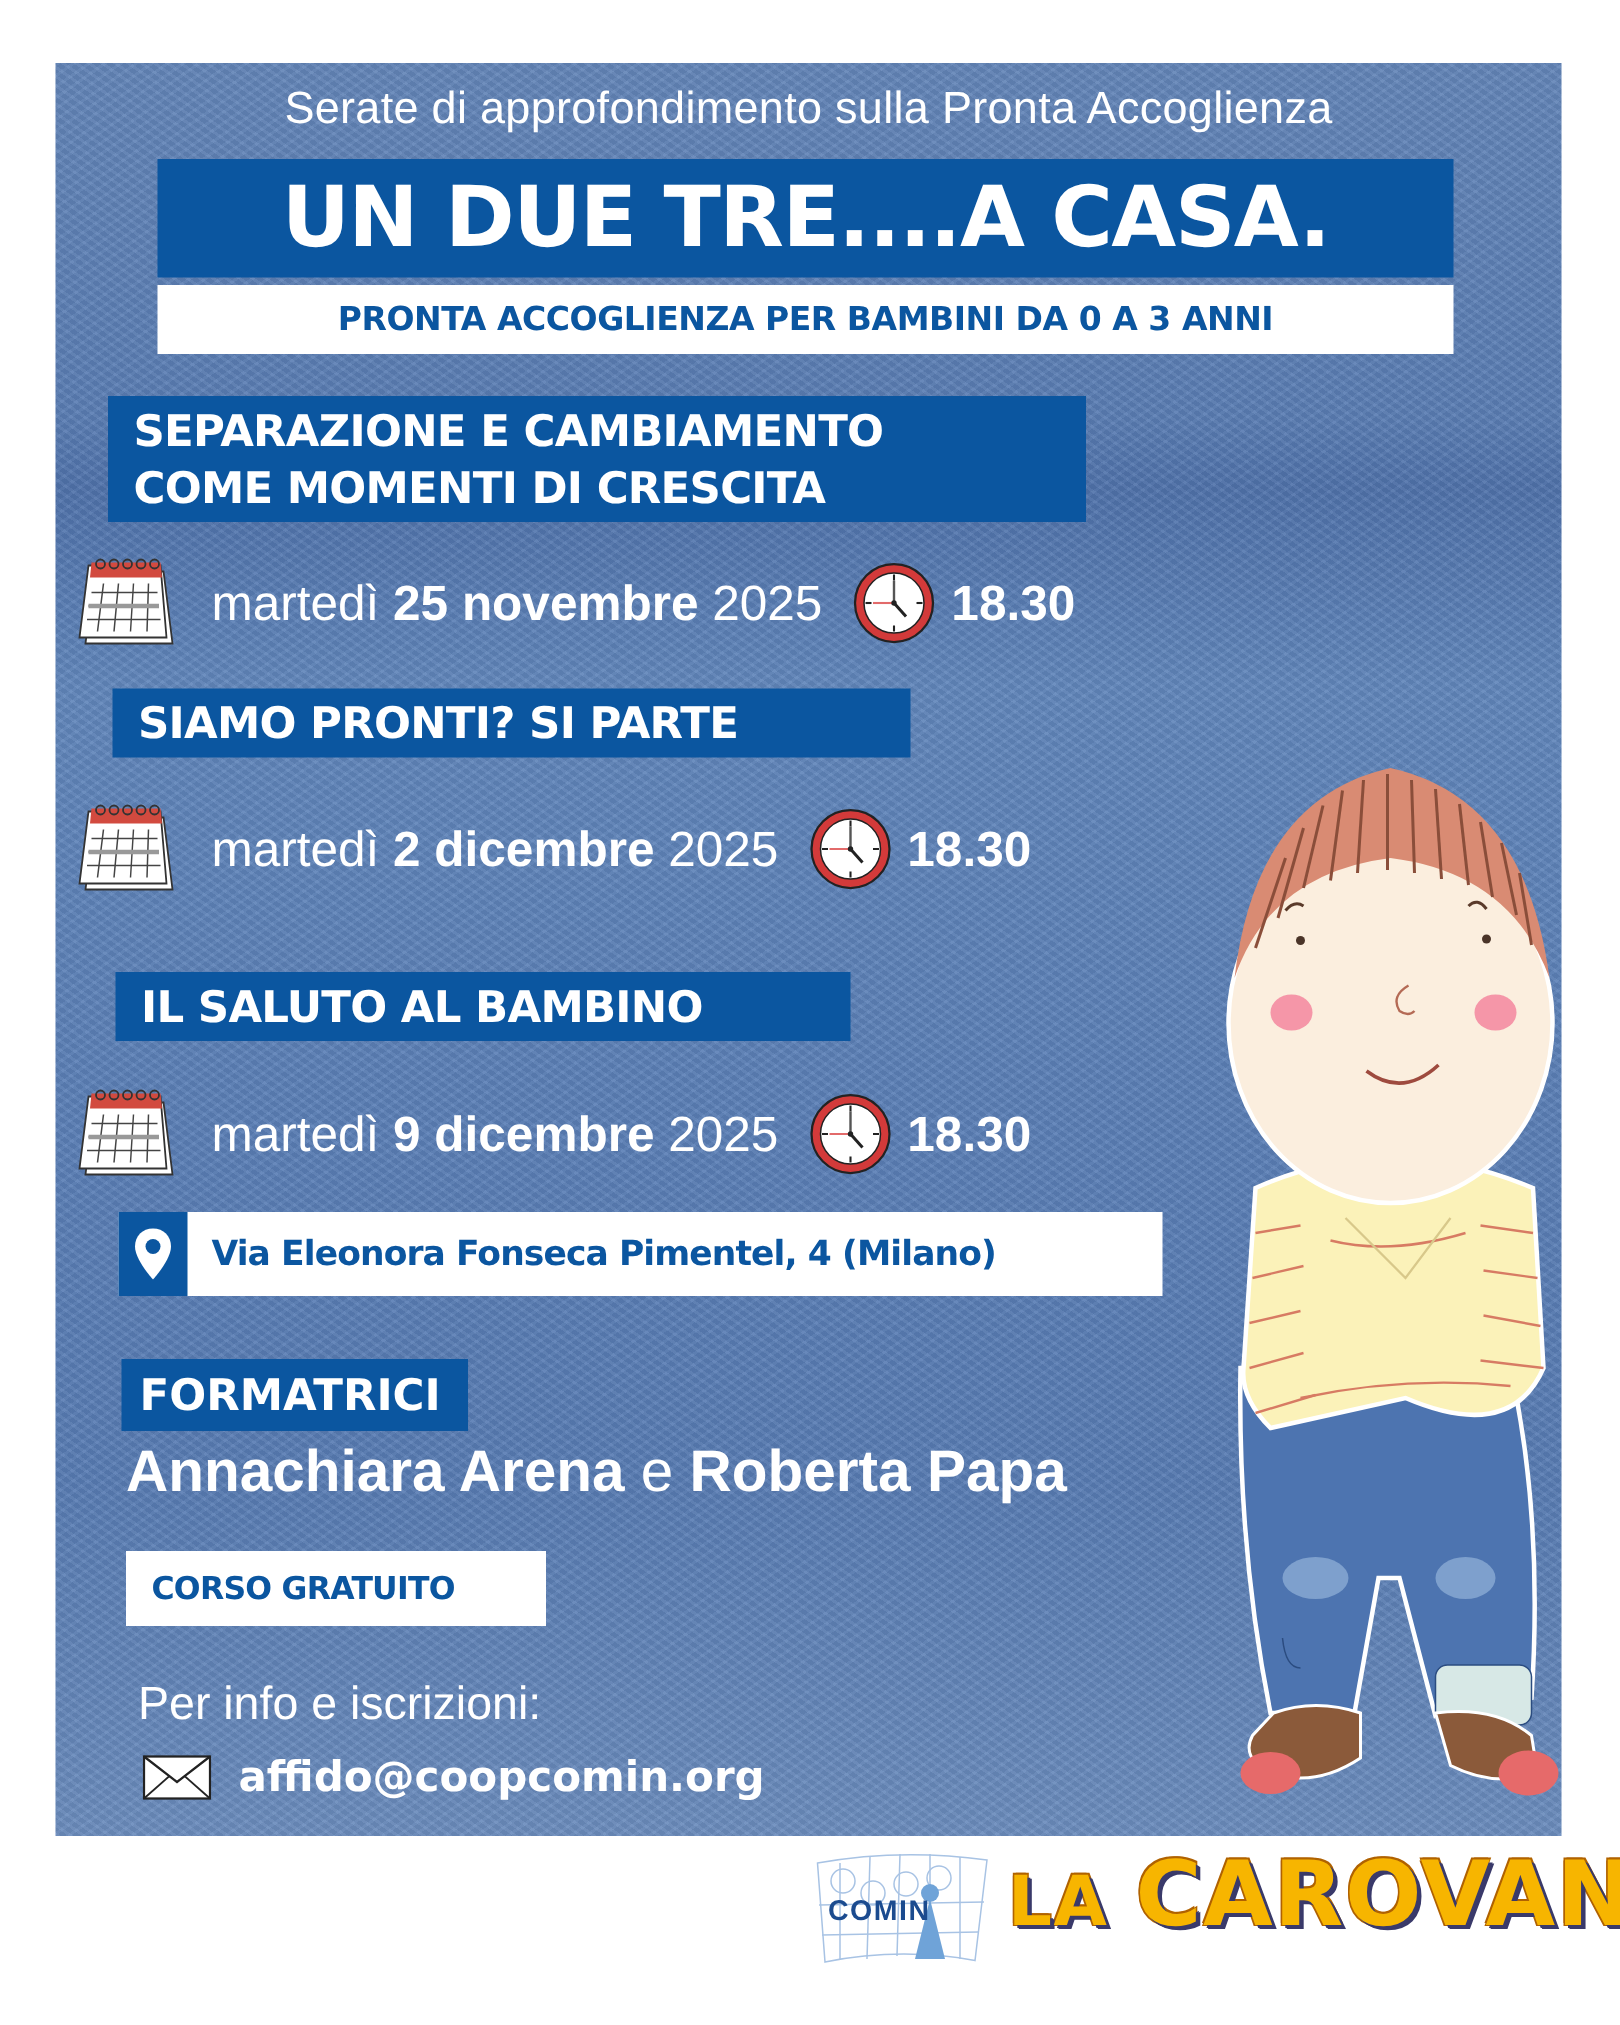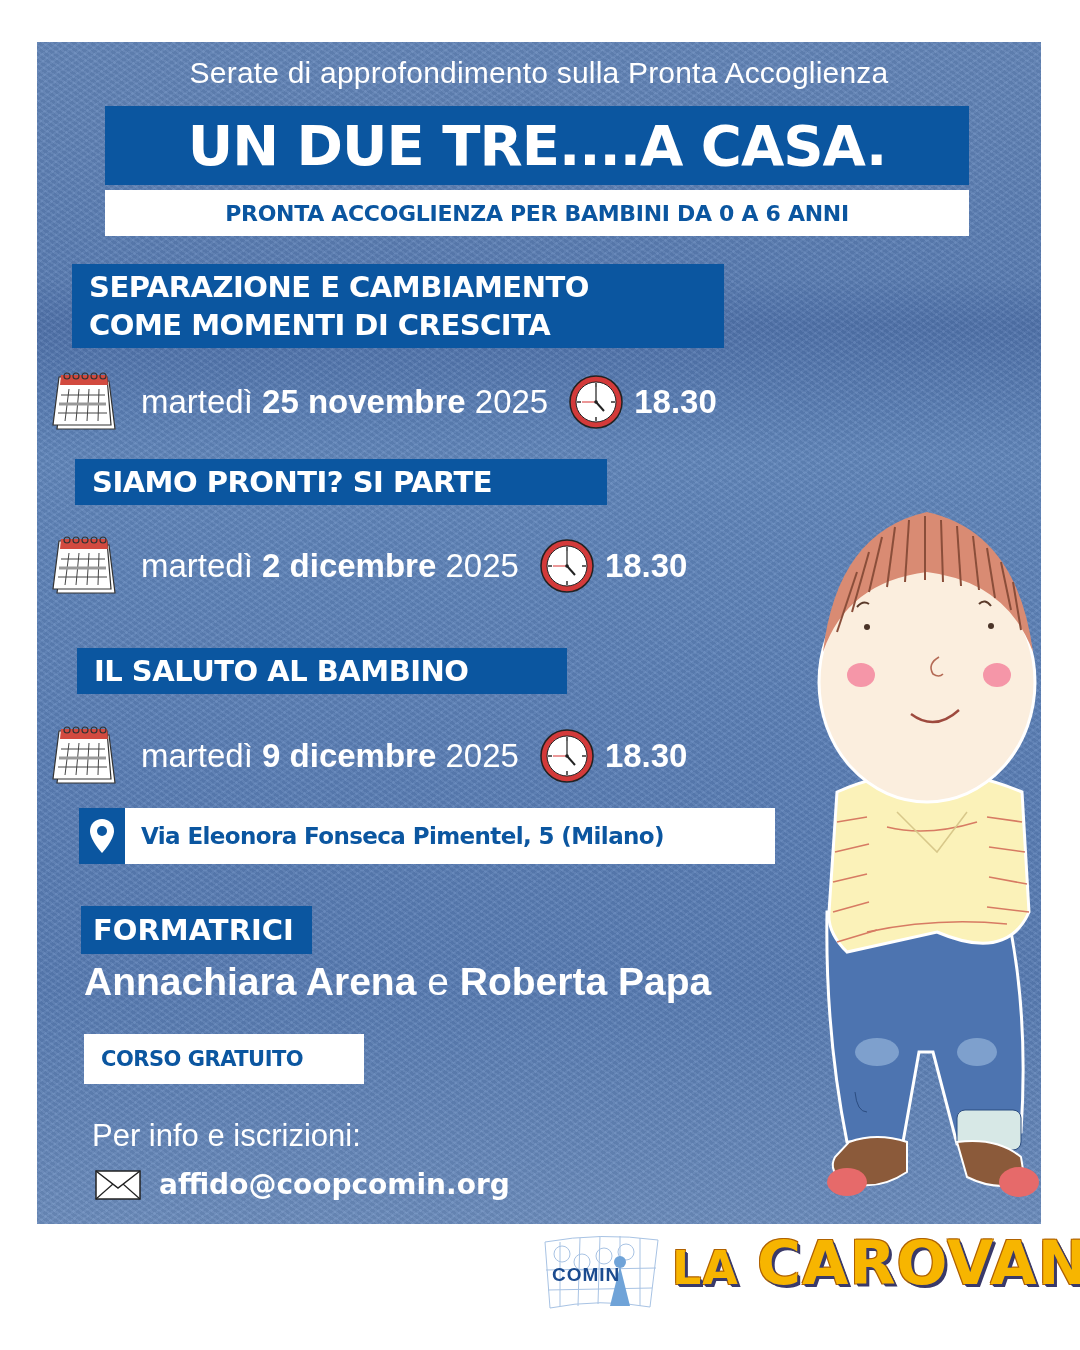--- a/index.html
+++ b/index.html
@@ -92,21 +92,21 @@
 <body>
 
 <div class="panel">
 
   <div class="intro">Serate di approfondimento sulla Pronta Accoglienza</div>
 
   <div class="title-box">
     <span>UN DUE TRE....A CASA.</span>
   </div>
   <div class="subtitle-box">
-    <span>PRONTA ACCOGLIENZA PER BAMBINI DA 0 A 6 ANNI</span>
+    <span>PRONTA ACCOGLIENZA PER BAMBINI DA 0 A 3 ANNI</span>
   </div>
 
   <div class="section-label" style="left:35px; top:222px; width:652px;">
     <div>SEPARAZIONE E CAMBIAMENTO</div>
     <div>COME MOMENTI DI CRESCITA</div>
   </div>
   <div class="date-row" style="left:12px; top:330px;">
     <svg class="cal" viewBox="0 0 72 62">
       <polygon points="14,10 60,10 66,58 8,58" fill="#fff" stroke="#333" stroke-width="1.2"></polygon>
       <polygon points="10,6 58,6 62,54 4,54" fill="#fff" stroke="#333" stroke-width="1.2"></polygon>
@@ -235,21 +235,21 @@
     <span class="time">18.30</span>
   </div>
 
   <div class="address">
     <div class="pin-box">
       <svg width="26" height="36" viewBox="0 0 26 36">
         <path d="M13 1 C6 1 1 6 1 13 C1 22 13 35 13 35 C13 35 25 22 25 13 C25 6 20 1 13 1 Z" fill="#fff"></path>
         <circle cx="13" cy="13" r="5" fill="#0b56a0"></circle>
       </svg>
     </div>
-    <span class="addr">Via Eleonora Fonseca Pimentel, 5 (Milano)</span>
+    <span class="addr">Via Eleonora Fonseca Pimentel, 4 (Milano)</span>
   </div>
 
   <div class="formatrici-label">FORMATRICI</div>
   <div class="trainers">
     <span>Annachiara Arena</span>
     <span class="conj">e</span>
     <span>Roberta Papa</span>
   </div>
 
   <div class="free-box">

